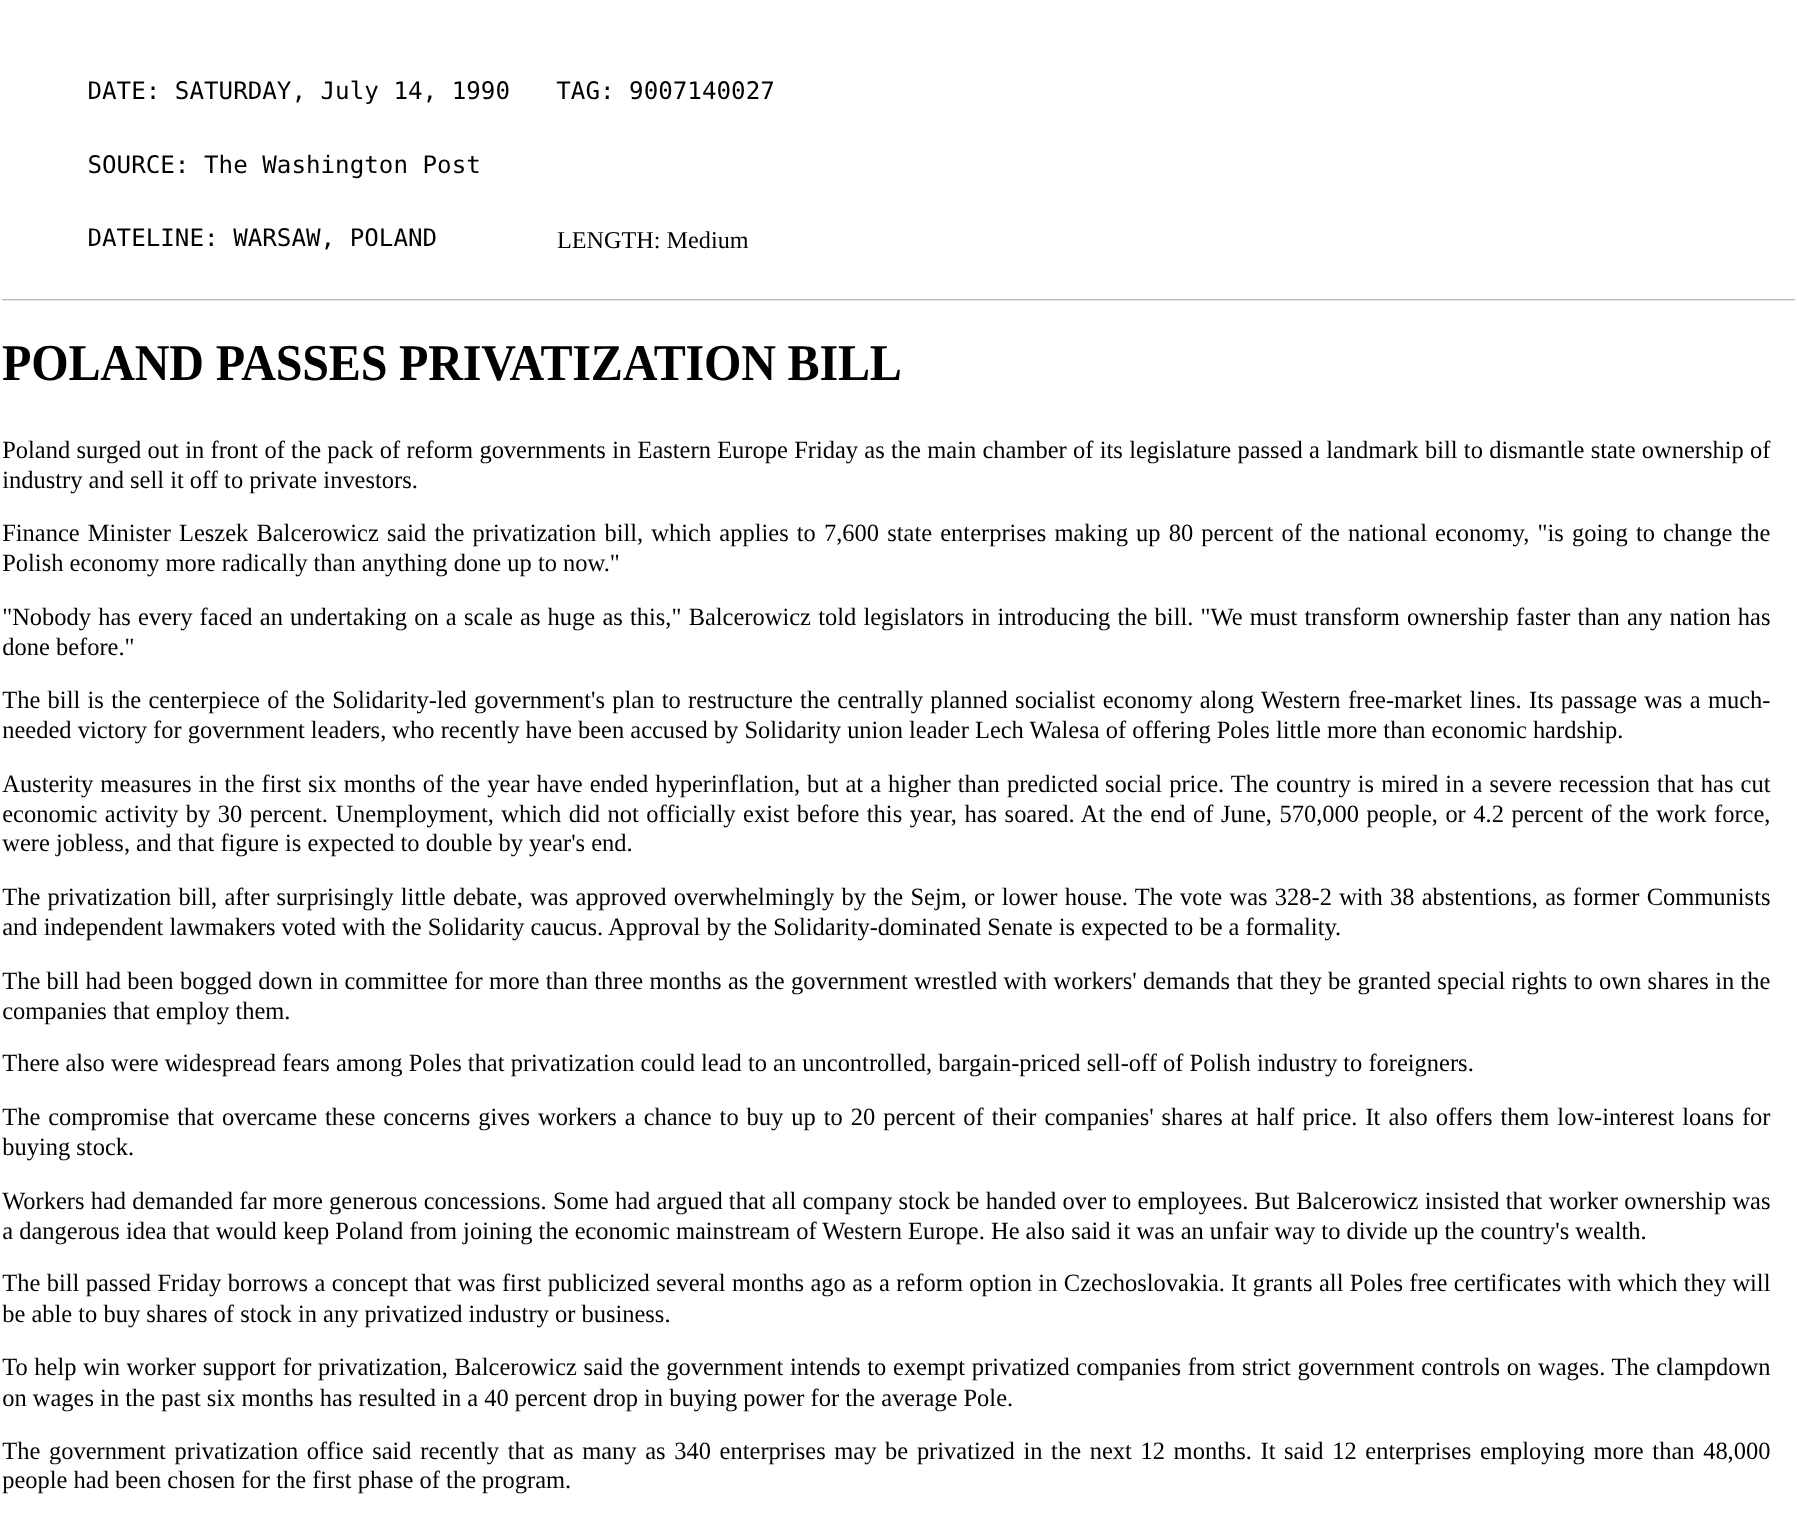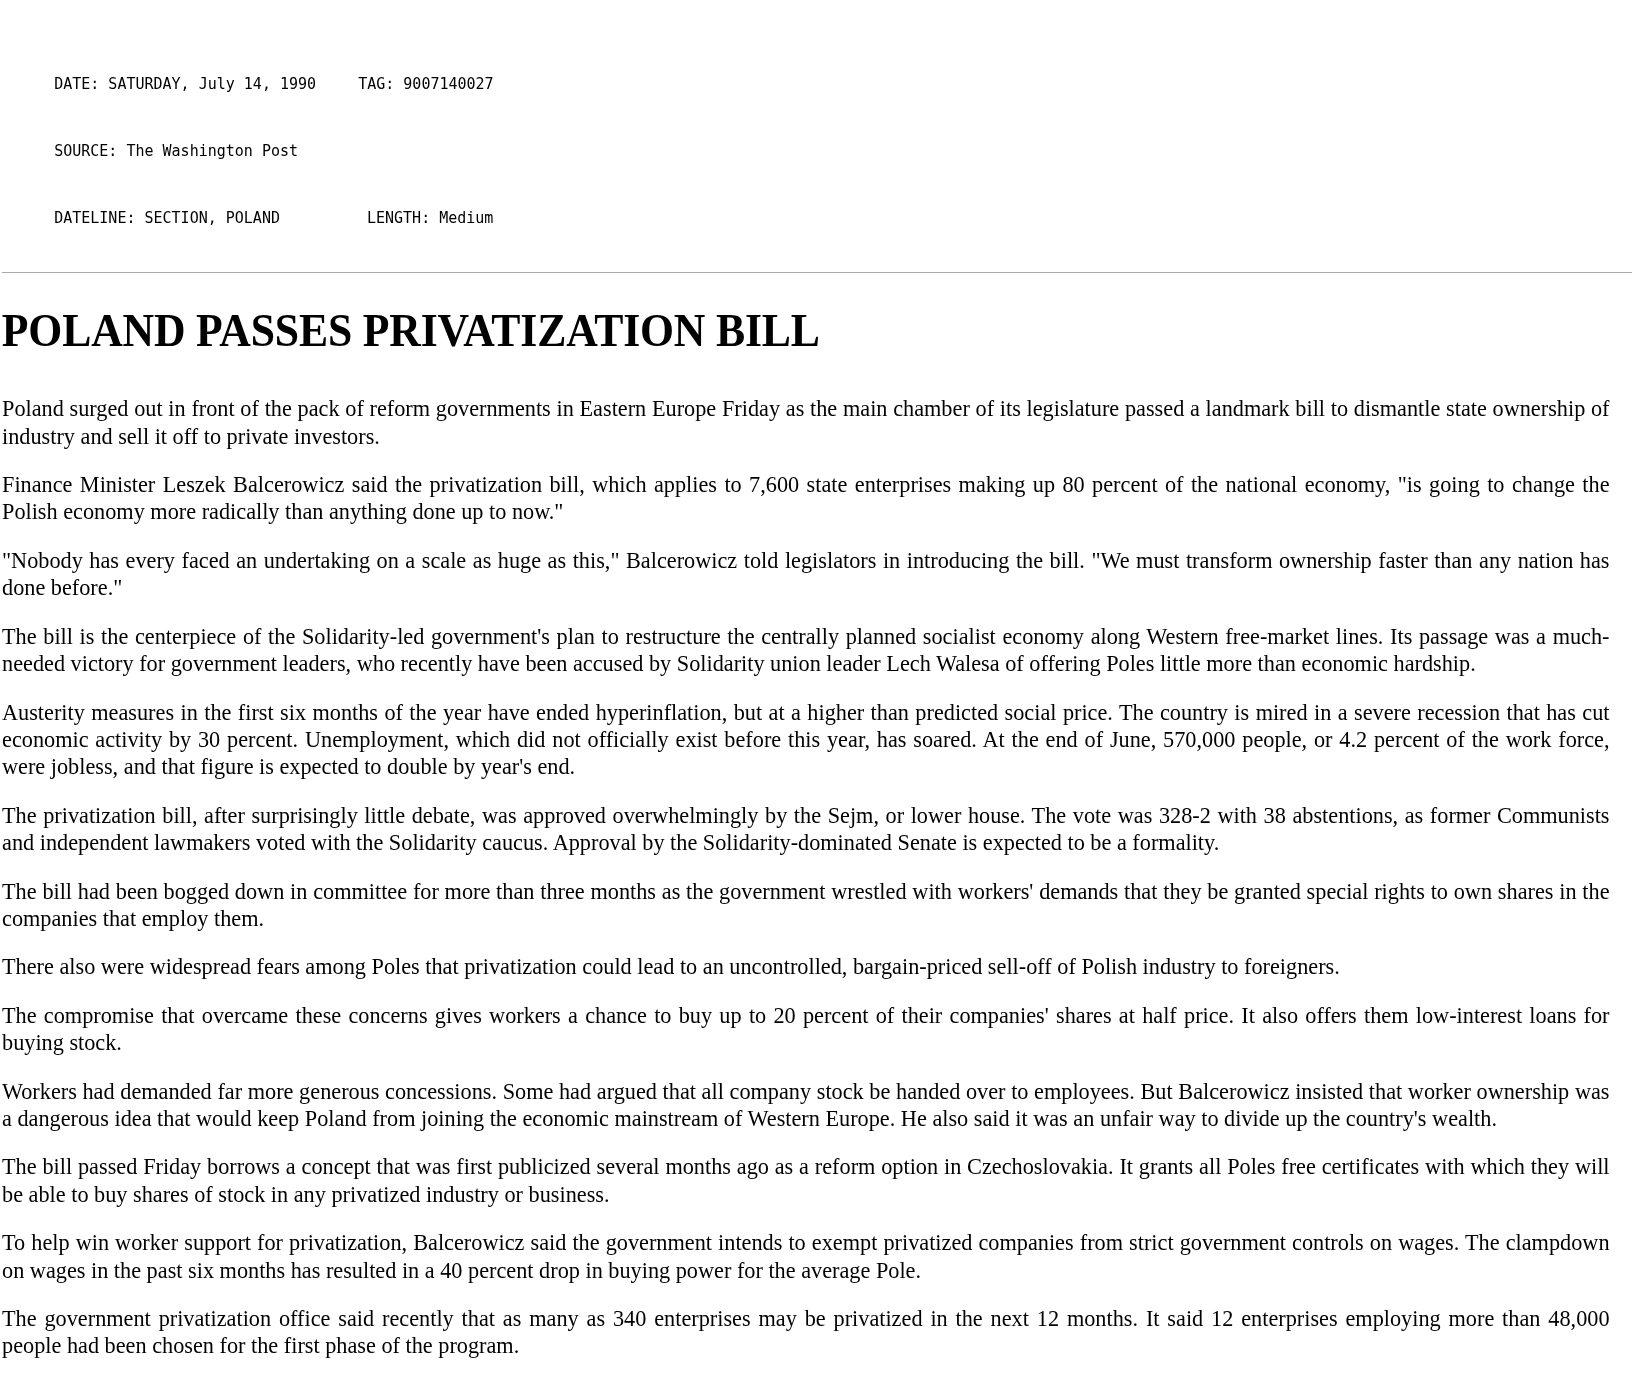--- a/index.html
+++ b/index.html
@@ -17,21 +17,21 @@
 
   .page {
     width: 1634px;
     box-sizing: border-box;
     padding: 0;
   }
 
   
   .meta {
     font-family: "DejaVu Sans Mono", "Liberation Mono", monospace;
-    font-size: 15px;
+    font-size: 22px;
     line-height: 22.3px;
     white-space: pre;
     padding-top: 6px;
     letter-spacing: 0px;
   }
   .meta-row {
     display: block;
     white-space: pre;
     height: 22.3px;
   }
@@ -91,21 +91,21 @@
 <div class="page">
 
   <div class="meta">
     <div class="meta-row">
       <span class="meta-left">DATE: SATURDAY, July 14, 1990</span><span class="meta-right" style="margin-left: 42.08px;">TAG: 9007140027</span>
     </div>
     <div class="meta-row">
       <span class="meta-left">SOURCE: The Washington Post</span><span class="meta-right" style="margin-left: 0px;"></span>
     </div>
     <div class="meta-row">
-      <span class="meta-left">DATELINE: SECTION, POLAND</span><span class="meta-right" style="margin-left: 87px;">LENGTH: Medium</span>
+      <span class="meta-left">DATELINE: WARSAW, POLAND</span><span class="meta-right" style="margin-left: 109px; font-family: Liberation Serif, serif;">LENGTH: Medium</span>
     </div>
   </div>
 
   <hr class="divider">
 
   <h1 class="headline">POLAND PASSES PRIVATIZATION BILL</h1>
 
   <div class="body-text">
       <p class="first-para">Poland surged out in front of the pack of reform governments in Eastern Europe Friday as the main chamber of its legislature passed a landmark bill to dismantle state ownership of industry and sell it off to private investors.</p>
       <p>Finance Minister Leszek Balcerowicz said the privatization bill, which applies to 7,600 state enterprises making up 80 percent of the national economy, "is going to change the Polish economy more radically than anything done up to now."</p>

